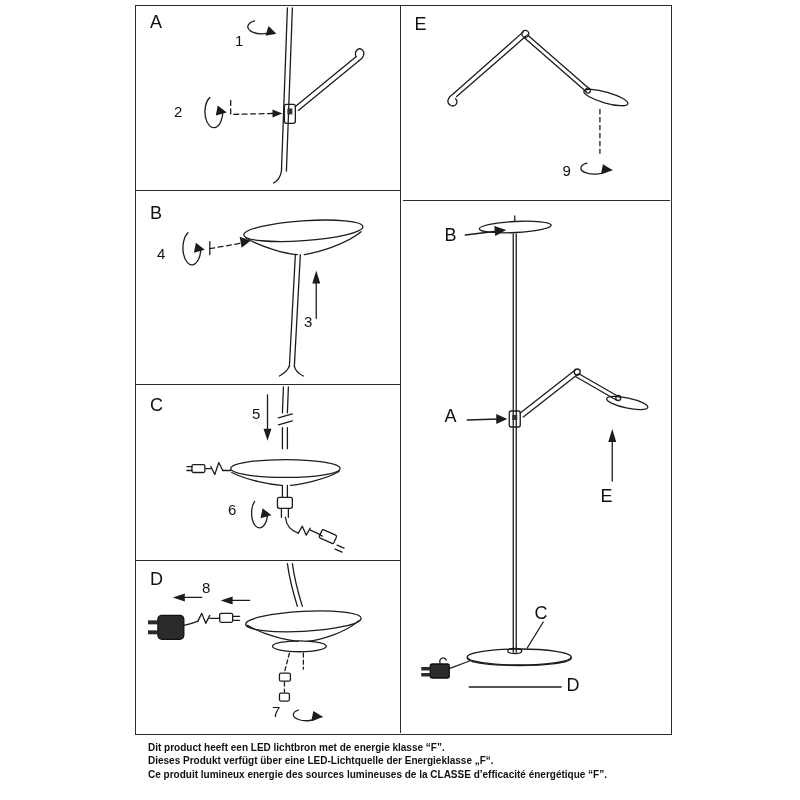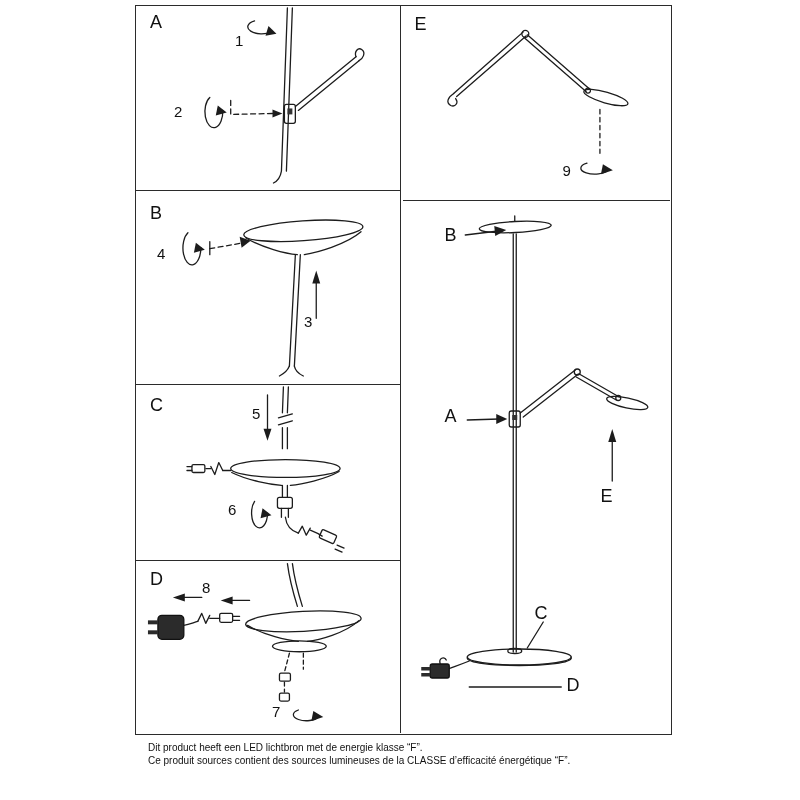--- a/index.html
+++ b/index.html
@@ -11,21 +11,21 @@
   .panel { position:relative; width:100%; overflow:hidden; }
   .panel svg { position:absolute; left:0; top:0; width:100%; height:100%; display:block; }
   #panel-a { height:185px; border-bottom:1.5px solid #2b2b2b; }
   #panel-b { height:194px; border-bottom:1.5px solid #2b2b2b; }
   #panel-c { height:176px; border-bottom:1.5px solid #2b2b2b; }
   #panel-d { height:171.5px; }
   #panel-e { height:195px; border-bottom:1.5px solid #2b2b2b; }
   #panel-overview { height:532px; }
   .letter { position:absolute; font-size:18px; letter-spacing:.5px; color:#111; z-index:2; }
   .num    { position:absolute; font-size:15px; color:#111; z-index:2; }
-  .footer { position:absolute; left:148px; top:741px; font-size:10px; line-height:13.4px; color:#111; }
+  .footer { position:absolute; left:148px; top:741px; font-size:10px; line-height:13.4px; color:#111;font-weight:bold; }
   .footer div { white-space:nowrap; }
 </style>
 </head>
 <body>
 
 <div class="sheet">
   <div class="frame">
 
     <div class="col-left">
 
@@ -282,15 +282,16 @@
               <path d="M66,486 L158,486"></path>
             </g>
           </g>
         </svg>
       </section>
     </div>
   </div>
 
   <div class="footer">
     <div>Dit product heeft een LED lichtbron met de energie klasse “F”.</div>
-    <div>Ce produit sources contient des sources lumineuses de la CLASSE d’efficacité énergétique “F”.</div>
+    <div>Dieses Produkt verfügt über eine LED-Lichtquelle der Energieklasse „F“.</div>
+    <div>Ce produit lumineux energie des sources lumineuses de la CLASSE d’efficacité énergétique “F”.</div>
   </div>
 </div>
 
 </body></html>

